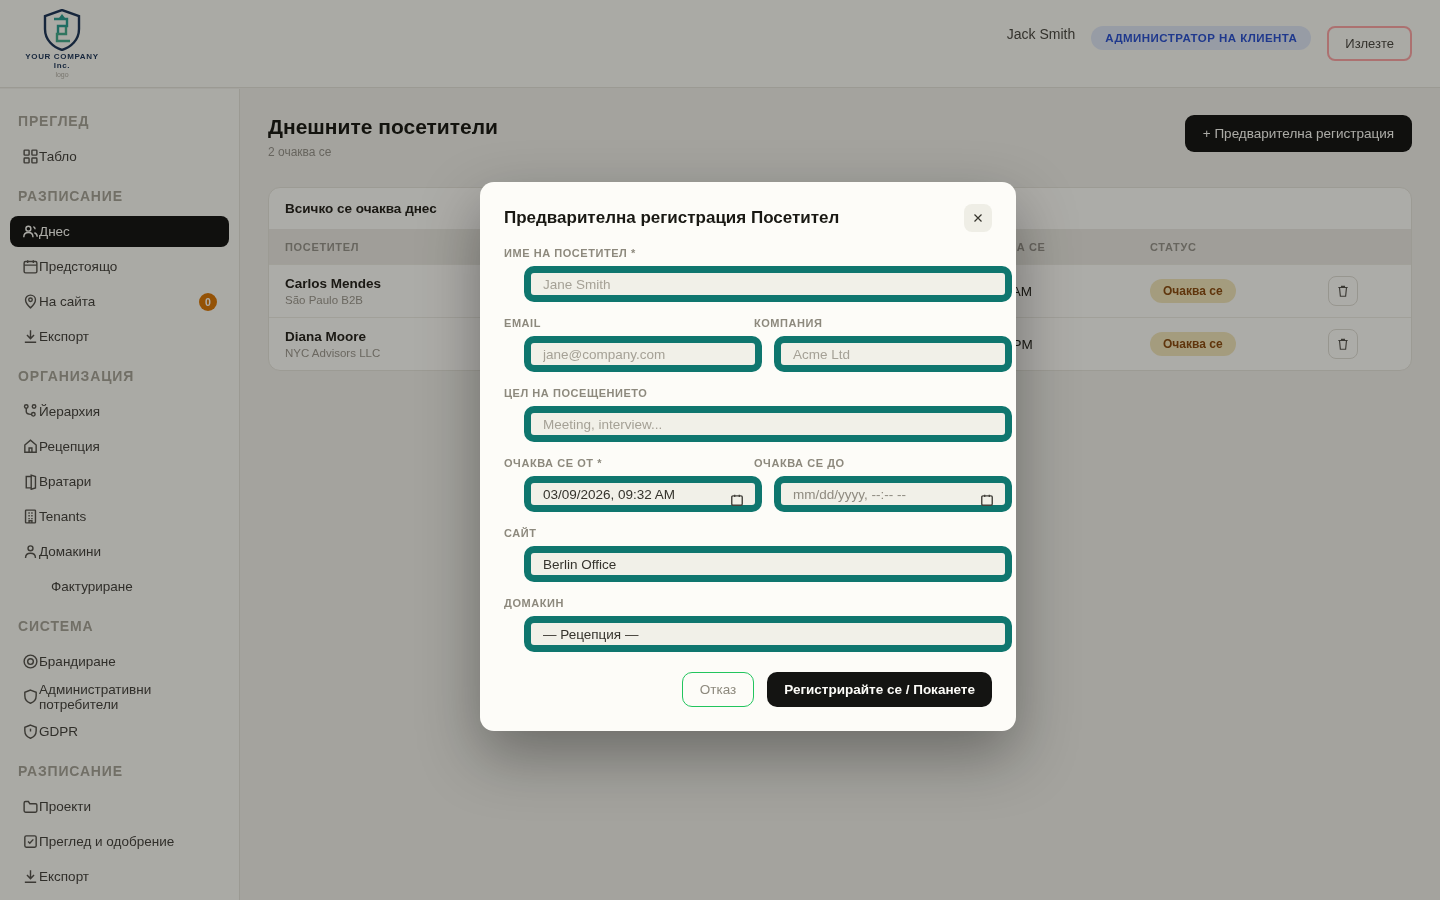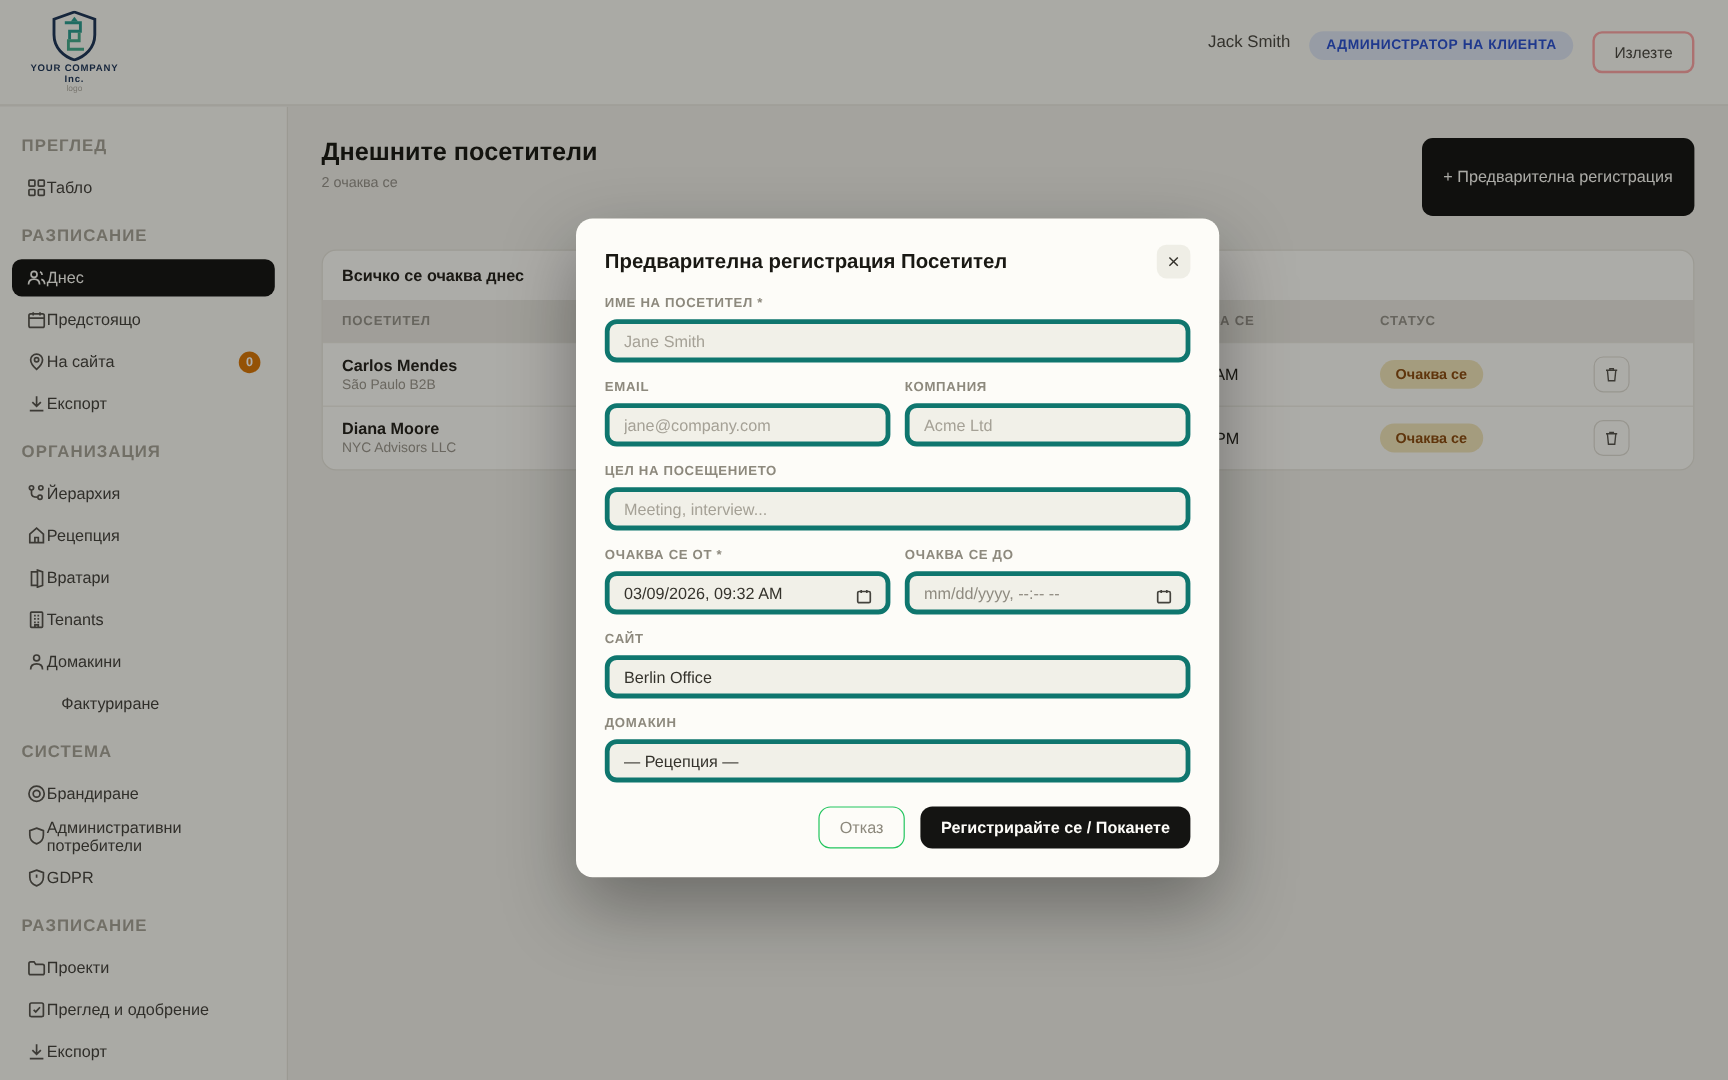--- a/index.html
+++ b/index.html
@@ -61,21 +61,21 @@
   }
   .side-item.no-icon { padding-left:41px; }
 
   
   .main { position:absolute; top:89px; left:240px; right:0; bottom:0; padding:26px 28px 0 28px; }
   .main-head { display:flex; align-items:flex-start; justify-content:space-between; }
   .page-title { font-size:21px; font-weight:bold; color:#191813; }
   .page-subtitle { font-size:12px; color:#96928a; margin-top:6px; }
   .primary-btn {
     font-family:inherit; background:#141412; color:#faf9f4; border:none; cursor:pointer;
-    font-size:13.5px; border-radius:9px; padding:25px 18px;
+    font-size:13.5px; border-radius:9px; padding:11px 18px;
   }
   .card {
     margin-top:28px; background:#fdfcf8; border:1px solid #e5e3da;
     border-radius:12px; overflow:hidden;
   }
   .card-title { font-size:13.5px; font-weight:bold; color:#24221c; padding:13px 16px; }
   .thead, .trow {
     display:grid; grid-template-columns:690px 175px 178px auto; align-items:center;
   }
   .thead {
@@ -114,22 +114,22 @@
     font-size:14px; color:#35332c;
   }
   .field-group { margin-top:15px; }
   .field-label {
     display:block; font-size:11px; font-weight:bold; letter-spacing:.05em;
     color:#8d897d; margin-bottom:7px;
   }
   .two-col { display:grid; grid-template-columns:1fr 1fr; gap:12px; }
   .field {
     position:relative; width:100%; height:36px;
-    background:#f1f0e8; border:4px solid #0f766e; border-radius:10px;
-    display:flex; align-items:center;
+    background:#f1f0e8; border:7px solid #0f766e; border-radius:10px;
+    display:flex; align-items:center;margin-left:20px;
   }
   .field input {
     width:100%; height:100%; background:transparent; border:none; outline:none;
     font-family:inherit; font-size:13.5px; color:#35332c; padding:0 12px;
   }
   .field input::placeholder { color:#a5a196; opacity:1; }
   .field .value-text { font-size:13.5px; color:#35332c; padding:0 12px; }
   .field .value-text.muted { color:#8f8b80; }
   .field .trailing-icon { position:absolute; right:11px; top:10px; }
   .field .trailing-icon svg { stroke:#44423c; }

